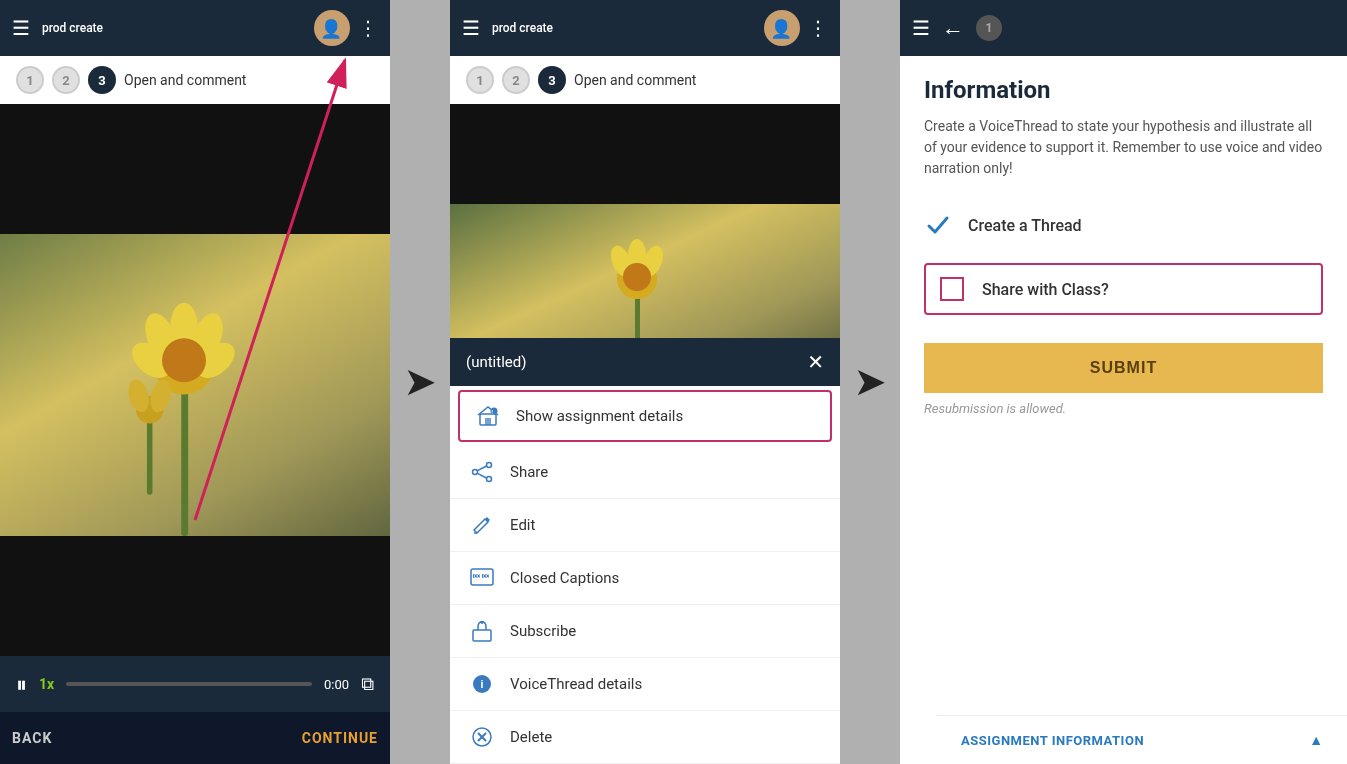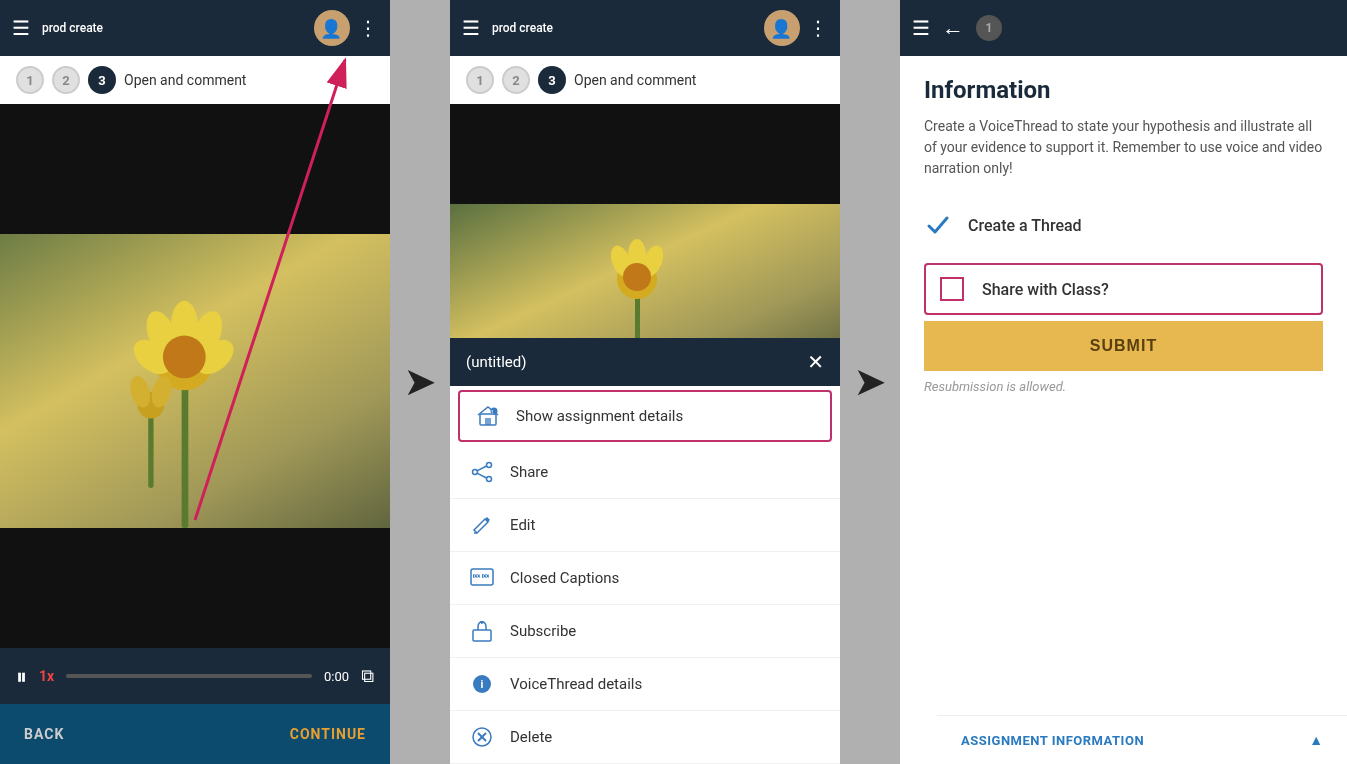--- a/index.html
+++ b/index.html
@@ -144,21 +144,21 @@
       padding: 0 16px;
       gap: 12px;
       flex-shrink: 0;
     }
     .ctrl-btn {
       color: white;
       font-size: 22px;
       cursor: pointer;
     }
     .speed-label {
-      color: #ef4444;
+      color: #84cc16;
       font-size: 14px;
       font-weight: bold;
     }
     .progress-bar-bg {
       flex: 1;
       height: 4px;
       background: #555;
       border-radius: 2px;
       position: relative;
     }
@@ -166,26 +166,26 @@
       color: white;
       font-size: 13px;
     }
     .layout-icon {
       color: white;
       font-size: 18px;
       cursor: pointer;
     }
 
     .bottom-bar {
-      background: #0c4a6e;
-      height: 60px;
+      background: #0f172a;
+      height: 52px;
       display: flex;
       align-items: center;
       justify-content: space-between;
-      padding: 0 24px;
+      padding: 0 12px;
       flex-shrink: 0;
     }
     .back-btn {
       color: #ccc;
       font-size: 14px;
       font-weight: bold;
       cursor: pointer;
       letter-spacing: 1px;
     }
     .continue-btn {
@@ -348,21 +348,21 @@
       width: 24px;
       height: 24px;
       border: 2px solid #c0306a;
       background: white;
       flex-shrink: 0;
     }
     .check-item.with-border {
       border: 2px solid #c0306a;
       padding: 10px 12px;
       border-radius: 4px;
-      margin-bottom: 6px;
+      margin-bottom: 28px;
     }
 
     .submit-btn {
       background: #e8b850;
       border: none;
       width: 100%;
       padding: 16px;
       font-size: 16px;
       font-weight: bold;
       color: #5a4010;

